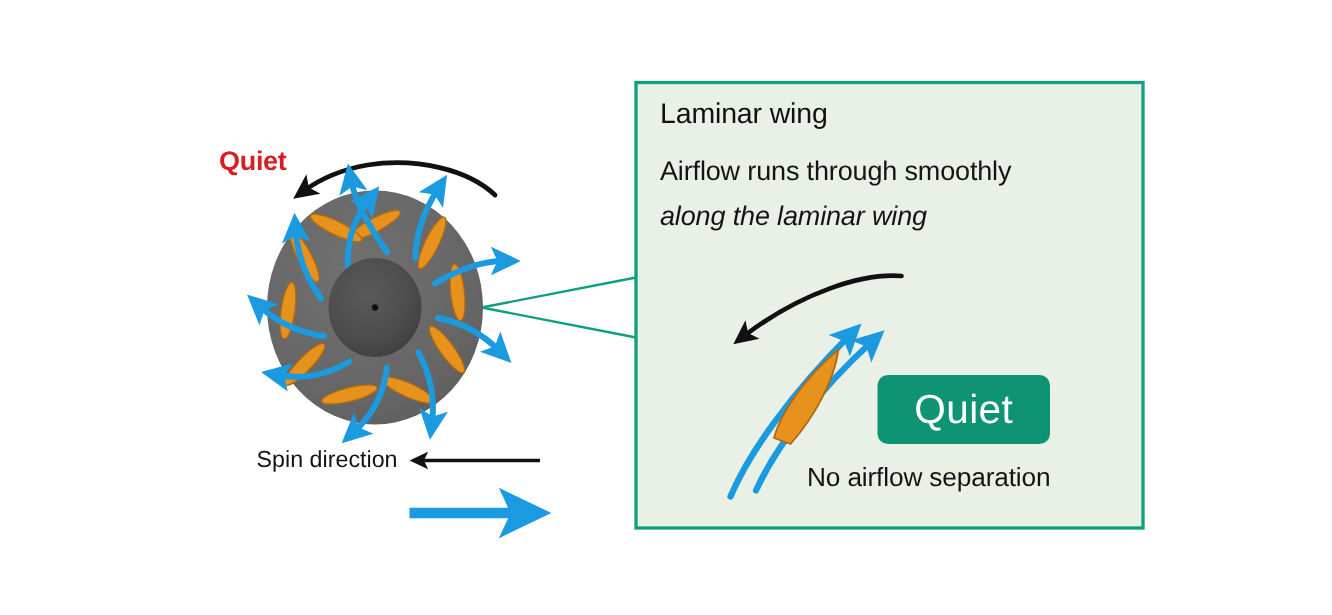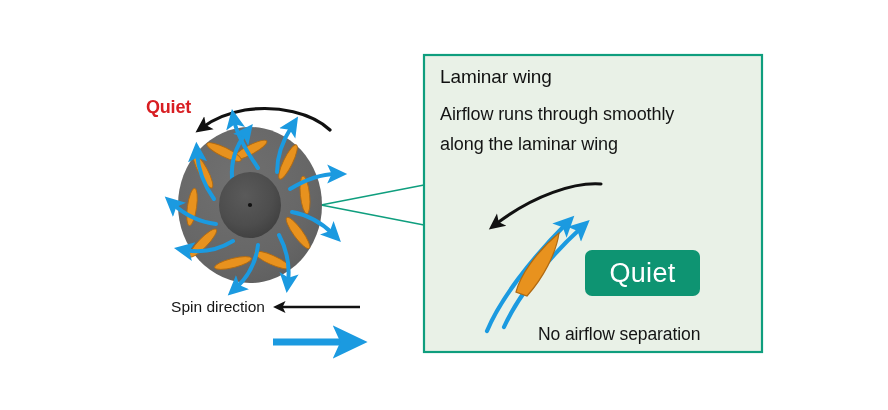--- a/index.html
+++ b/index.html
@@ -61,24 +61,25 @@
     font-size: 18px;
     color: #141414;
     letter-spacing: -0.1px;
   }
   .panel-line2 {
     left: 440px;
     top: 134px;
     font-size: 18px;
     color: #141414;
     letter-spacing: -0.1px;
+    font-style: italic;
   }
   .panel-caption {
     left: 538px;
-    top: 324px;
+    top: 308px;
     font-size: 17.5px;
     color: #141414;
     letter-spacing: -0.1px;
   }
   .quiet-badge {
     position: absolute;
     left: 585px;
     top: 250px;
     width: 115px;
     height: 46px;

